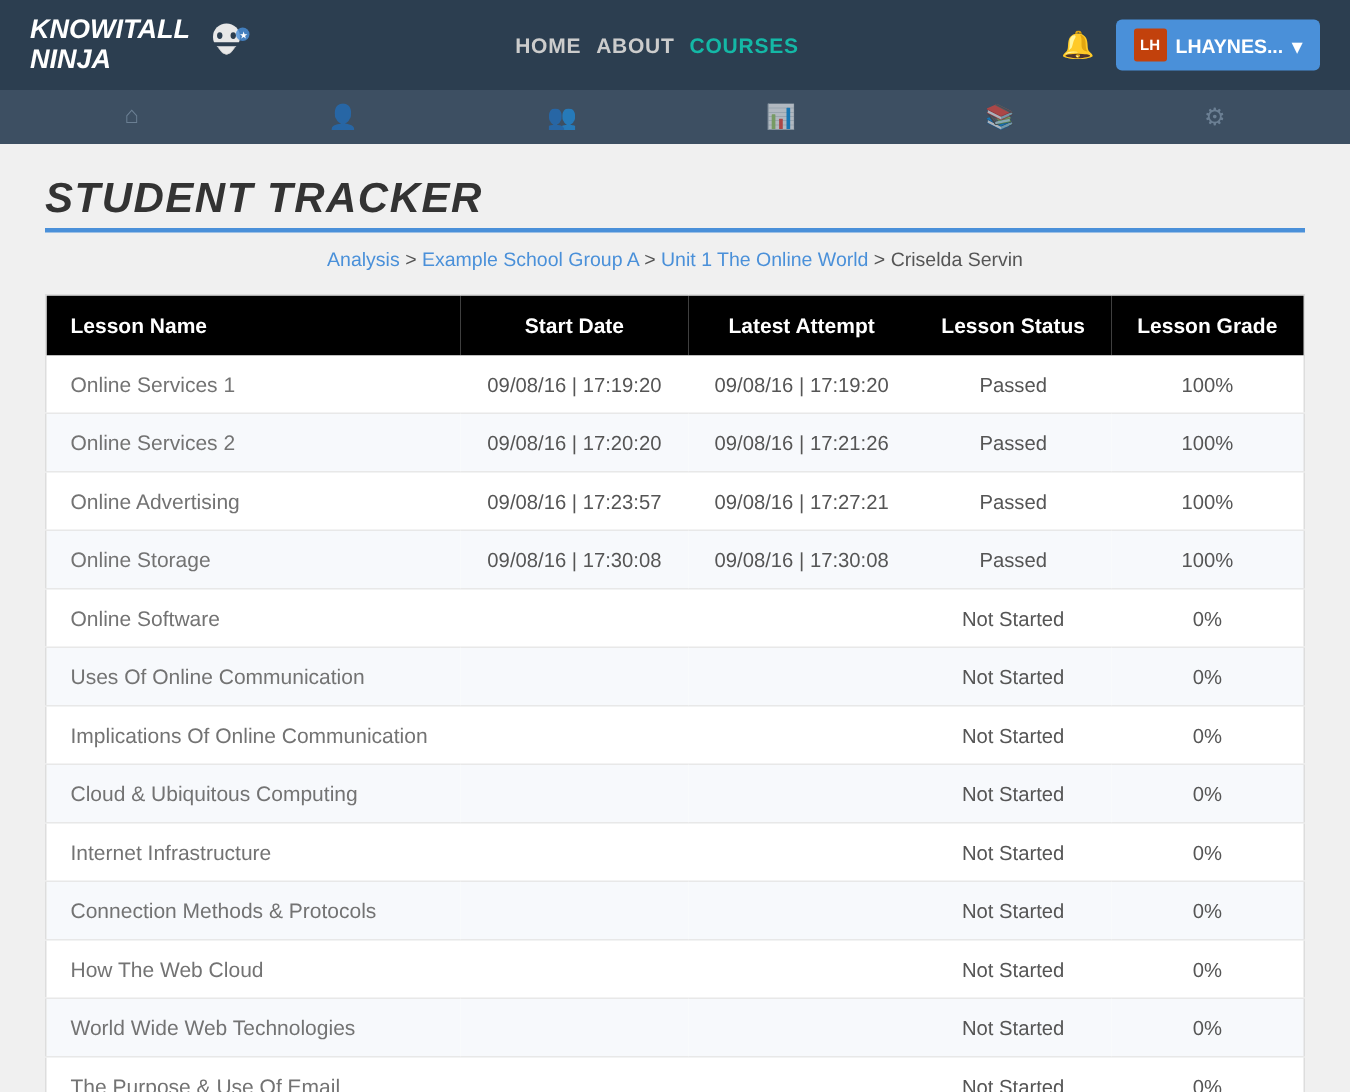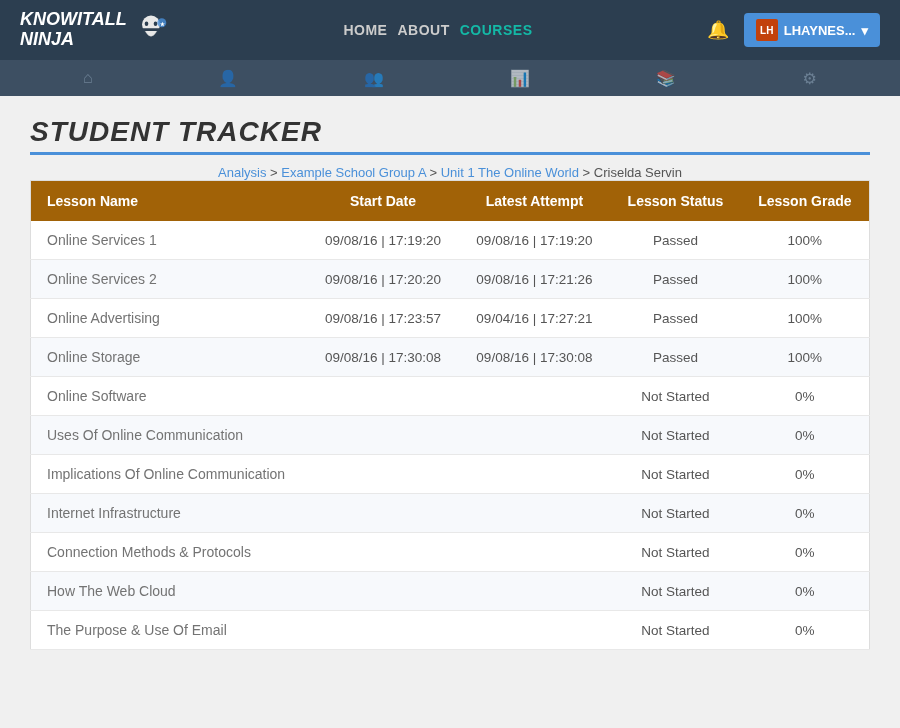--- a/index.html
+++ b/index.html
@@ -116,39 +116,40 @@
     .title-underline {
       height: 3px;
       background: #4a90d9;
       width: 100%;
       margin-bottom: 10px;
     }
 
     .breadcrumb {
       text-align: center;
       font-size: 13px;
+      margin-bottom: 16px;
       color: #555;
     }
     .breadcrumb a {
       color: #4a90d9;
       text-decoration: none;
     }
     .breadcrumb span {
       color: #555;
     }
 
     
     .tracker-table {
       width: 100%;
       border-collapse: collapse;
       background: white;
       border: 1px solid #ddd;
     }
     .tracker-table thead tr {
-      background: #a16207;
+      background: #000000;
       color: white;
     }
     .tracker-table thead th {
       padding: 12px 16px;
       text-align: left;
       font-size: 14px;
       font-weight: 600;
     }
     .tracker-table thead th:not(:first-child) {
       text-align: center;
@@ -260,21 +261,21 @@
         <tr>
           <td><a href="#" class="lesson-link">Online Services 2</a></td>
           <td>09/08/16 | 17:20:20</td>
           <td>09/08/16 | 17:21:26</td>
           <td>Passed</td>
           <td>100%</td>
         </tr>
         <tr>
           <td><a href="#" class="lesson-link">Online Advertising</a></td>
           <td>09/08/16 | 17:23:57</td>
-          <td>09/04/16 | 17:27:21</td>
+          <td>09/08/16 | 17:27:21</td>
           <td>Passed</td>
           <td>100%</td>
         </tr>
         <tr>
           <td><a href="#" class="lesson-link">Online Storage</a></td>
           <td>09/08/16 | 17:30:08</td>
           <td>09/08/16 | 17:30:08</td>
           <td>Passed</td>
           <td>100%</td>
         </tr>
@@ -293,35 +294,49 @@
           <td>0%</td>
         </tr>
         <tr>
           <td><a href="#" class="lesson-link">Implications Of Online Communication</a></td>
           <td></td>
           <td></td>
           <td>Not Started</td>
           <td>0%</td>
         </tr>
         <tr>
+          <td><a href="#" class="lesson-link">Cloud &amp; Ubiquitous Computing</a></td>
+          <td></td>
+          <td></td>
+          <td>Not Started</td>
+          <td>0%</td>
+        </tr>
+        <tr>
           <td><a href="#" class="lesson-link">Internet Infrastructure</a></td>
           <td></td>
           <td></td>
           <td>Not Started</td>
           <td>0%</td>
         </tr>
         <tr>
           <td><a href="#" class="lesson-link">Connection Methods &amp; Protocols</a></td>
           <td></td>
           <td></td>
           <td>Not Started</td>
           <td>0%</td>
         </tr>
         <tr>
           <td><a href="#" class="lesson-link">How The Web Cloud</a></td>
+          <td></td>
+          <td></td>
+          <td>Not Started</td>
+          <td>0%</td>
+        </tr>
+        <tr>
+          <td><a href="#" class="lesson-link">World Wide Web Technologies</a></td>
           <td></td>
           <td></td>
           <td>Not Started</td>
           <td>0%</td>
         </tr>
         <tr>
           <td><a href="#" class="lesson-link">The Purpose &amp; Use Of Email</a></td>
           <td></td>
           <td></td>
           <td>Not Started</td>

